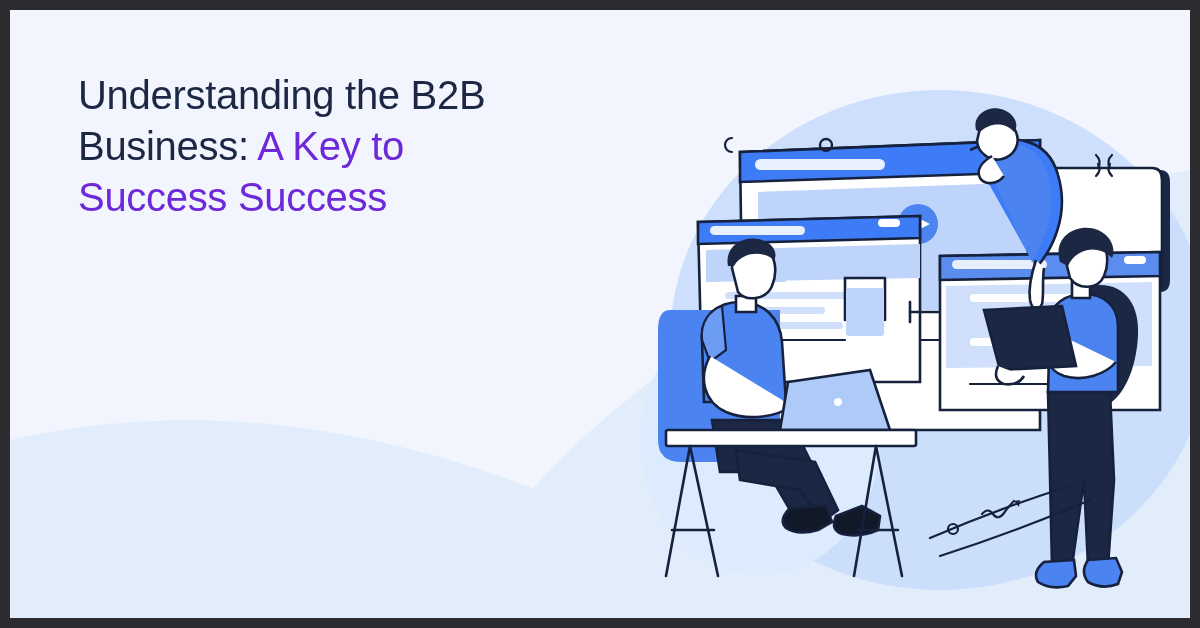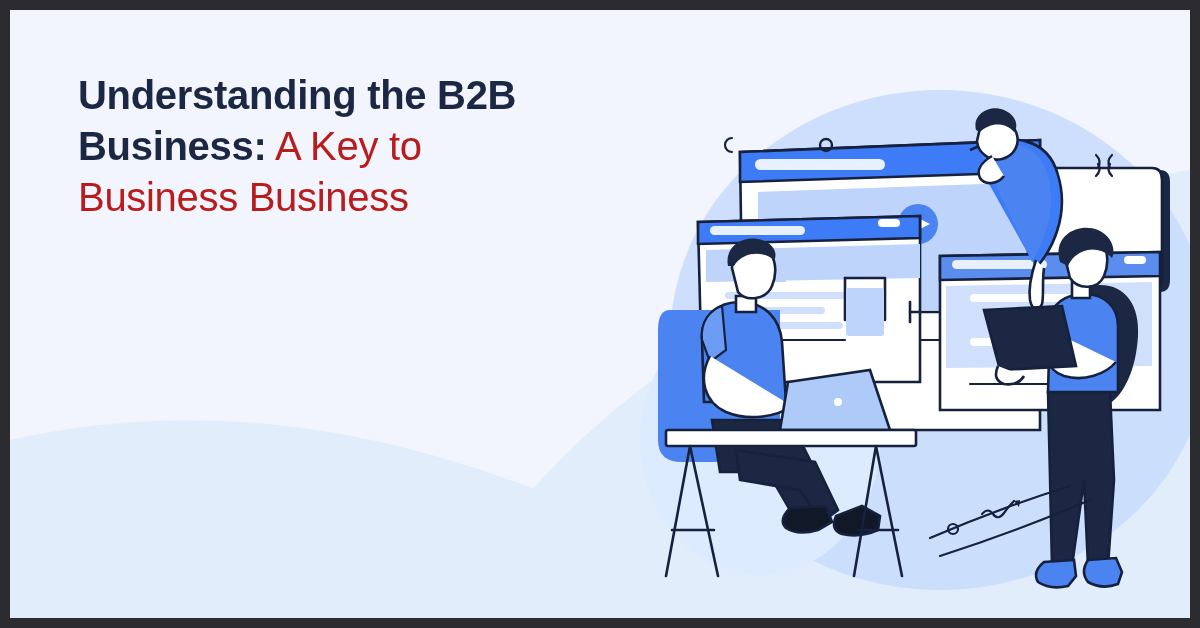--- a/index.html
+++ b/index.html
@@ -38,22 +38,22 @@
     top: 60px;
     width: 560px;
     z-index: 5;
   }
   .headline-line {
     font-size: 40px;
     line-height: 51px;
     letter-spacing: -0.3px;
     white-space: nowrap;
   }
-  .hl-strong { font-weight: 700; color: #1c2744; }
-  .hl-soft   { font-weight: 400; color: #b91c1c; }
+  .hl-strong { font-weight: 400; color: #1c2744; }
+  .hl-soft   { font-weight: 400; color: #6d28d9; }
 
   
   #illustration {
     position: absolute;
     left: 630px;
     top: 0px;
     width: 550px;
     height: 608px;
     z-index: 4;
   }
@@ -75,21 +75,21 @@
     </div>
 
     <div id="headline-block">
       <div class="headline-line">
         <span class="hl-strong">Understanding the B2B</span>
       </div>
       <div class="headline-line">
         <span class="hl-strong">Business:</span><span class="hl-soft"> A Key to</span>
       </div>
       <div class="headline-line">
-        <span class="hl-soft">Business Business</span>
+        <span class="hl-soft">Success Success</span>
       </div>
     </div>
 
     <div id="illustration">
       <svg viewBox="0 0 550 608">
         <defs>
           <style>
             .ln   { fill:none; stroke:#16213e; stroke-width:2.6; stroke-linecap:round; stroke-linejoin:round; }
             .lnth { fill:none; stroke:#16213e; stroke-width:2.2; stroke-linecap:round; stroke-linejoin:round; }
             .wht  { fill:#ffffff; }

